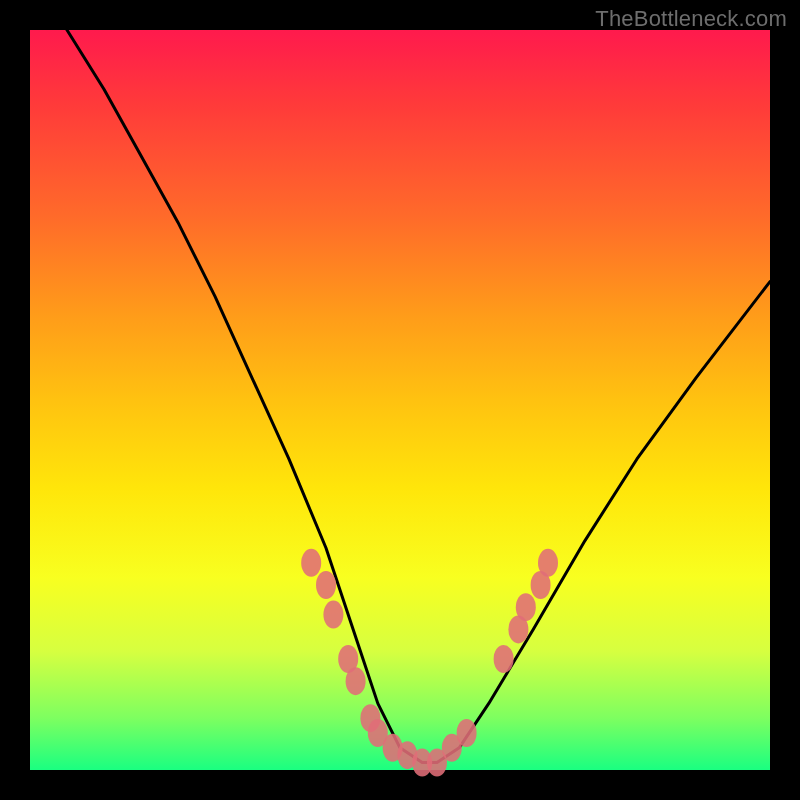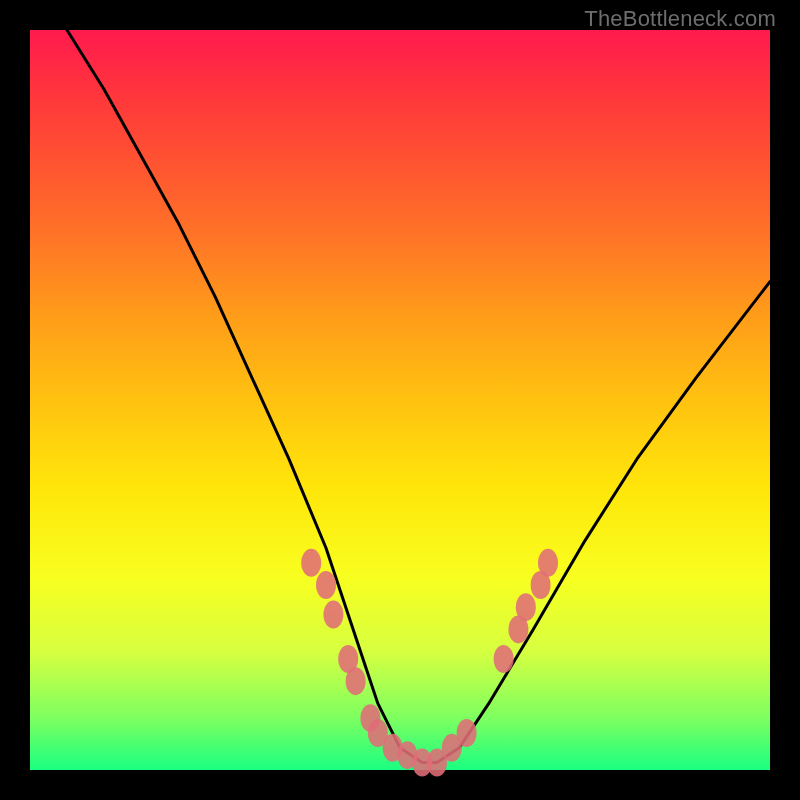--- a/index.html
+++ b/index.html
@@ -34,21 +34,21 @@
       #ffc210 50%,
       #ffe60a 62%,
       #f8ff20 74%,
       #d6ff40 84%,
       #7dff60 93%,
       #1aff81 100%);
   }
   .watermark {
     position: absolute;
     top: 6px;
-    right: 24px;
+    right: 13px;
     color: #6d6d6d;
     font-size: 22px;
     font-weight: 500;
     letter-spacing: 0.2px;
     z-index: 20;
   }
   svg.curve {
     position: absolute;
     left: 0;
     top: 0;

